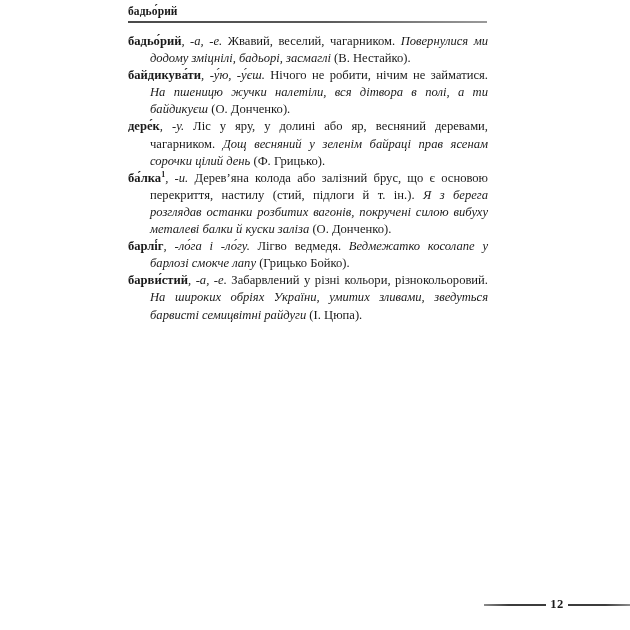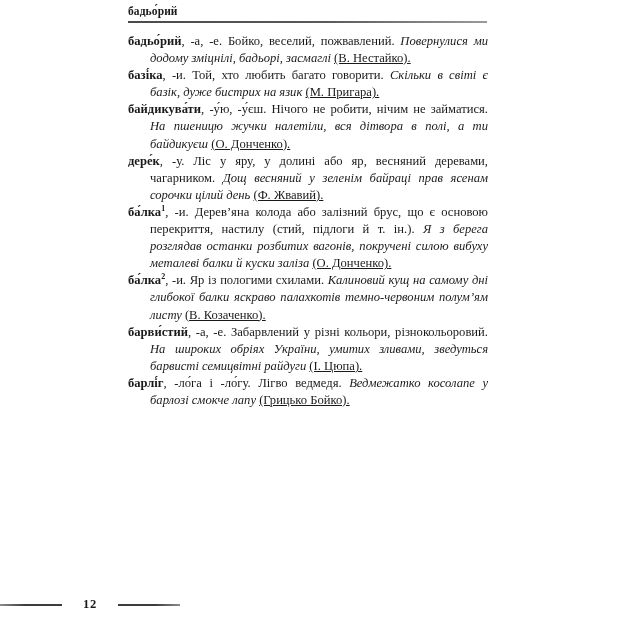--- a/index.html
+++ b/index.html
@@ -66,42 +66,42 @@
   .hw {
     font-weight: bold;
   }
   .sup {
     font-size: 8px;
     vertical-align: super;
     font-weight: bold;
     line-height: 0;
   }
   .infl {
+    font-style: italic;
   }
   .def {
     font-style: normal;
   }
   .ex {
     font-style: italic;
   }
   .src {
     font-style: normal;
-    text-decoration: underline;
   }
 
   
   .footer {
     position: absolute;
     left: 0;
     top: 597px;
     width: 630px;
     display: flex;
     align-items: center;
-    justify-content: flex-start;
-    gap: 21px;
+    justify-content: flex-end;
+    gap: 4px;
   }
   .foot-rule {
     width: 62px;
     height: 2px;
     background: #3c3c3c;
   }
   .foot-rule.left {
     background: linear-gradient(to right, #8c8c8c 0%, #3c3c3c 40%, #3c3c3c 100%);
   }
   .foot-rule.right {
@@ -118,28 +118,26 @@
 <body>
 
 <div class="page">
 
   <div class="running-head">
     <div class="running-head-word">бадьо́рий</div>
     <div class="head-rule"></div>
   </div>
 
   <div class="column">
-      <p class="entry"><span class="hw">бадьо́рий</span><span class="infl">, -а, -е. </span><span class="def">Бойко, веселий, пожвавлений. </span><span class="ex">По­вернулися ми додому зміцнілі, бадьорі, засмаглі </span><span class="src">(В. Нестайко).</span></p>
-      <p class="entry"><span class="hw">базі́ка</span><span class="infl">, -и. </span><span class="def">Той, хто любить багато говорити. </span><span class="ex">Скіль­ки в світі є базік, дуже бистрих на язик </span><span class="src">(М. Пригара).</span></p>
+      <p class="entry"><span class="hw">бадьо́рий</span><span class="infl">, -а, -е. </span><span class="def">Жвавий, веселий, чагарником. </span><span class="ex">По­вернулися ми додому зміцнілі, бадьорі, засмаглі </span><span class="src">(В. Нестайко).</span></p>
       <p class="entry"><span class="hw">байдикува́ти</span><span class="infl">, -у́ю, -у́єш. </span><span class="def">Нічого не робити, нічим не займатися. </span><span class="ex">На пшеницю жучки налетіли, вся ді­твора в полі, а ти байдикуєш </span><span class="src">(О. Донченко).</span></p>
-      <p class="entry"><span class="hw">дере́к</span><span class="infl">, -у. </span><span class="def">Ліс у яру, у долині або яр, весняний дере­вами, чагарником. </span><span class="ex">Дощ весняний у зеленім байра­ці прав ясенам сорочки цілий день </span><span class="src">(Ф. Жвавий).</span></p>
+      <p class="entry"><span class="hw">дере́к</span><span class="infl">, -у. </span><span class="def">Ліс у яру, у долині або яр, весняний дере­вами, чагарником. </span><span class="ex">Дощ весняний у зеленім байра­ці прав ясенам сорочки цілий день </span><span class="src">(Ф. Грицько).</span></p>
       <p class="entry"><span class="hw">ба́лка</span><span class="sup">1</span><span class="infl">, -и. </span><span class="def">Дерев’яна колода або залізний брус, що є основою перекриття, настилу (стий, підлоги й т. ін.). </span><span class="ex">Я з берега розглядав останки розбитих вагонів, покручені силою вибуху металеві балки й куски заліза </span><span class="src">(О. Донченко).</span></p>
-      <p class="entry"><span class="hw">ба́лка</span><span class="sup">2</span><span class="infl">, -и. </span><span class="def">Яр із пологими схилами. </span><span class="ex">Калиновий кущ на самому дні глибокої балки яскраво палахкотів темно-червоним полум’ям листу </span><span class="src">(В. Козаченко).</span></p>
+      <p class="entry"><span class="hw">барлі́г</span><span class="infl">, -ло́га і -ло́гу. </span><span class="def">Лігво ведмедя. </span><span class="ex">Ведмежатко ко­солапе у барлозі смокче лапу </span><span class="src">(Грицько Бойко).</span></p>
       <p class="entry"><span class="hw">барви́стий</span><span class="infl">, -а, -е. </span><span class="def">Забарвлений у різні кольори, різно­кольоровий. </span><span class="ex">На широких обріях України, умитих зливами, зведуться барвисті семицвітні райдуги </span><span class="src">(І. Цюпа).</span></p>
-      <p class="entry"><span class="hw">барлі́г</span><span class="infl">, -ло́га і -ло́гу. </span><span class="def">Лігво ведмедя. </span><span class="ex">Ведмежатко ко­солапе у барлозі смокче лапу </span><span class="src">(Грицько Бойко).</span></p>
     </div>
 
   <div class="footer">
     <span class="foot-rule left"></span>
     <span class="page-number">12</span>
     <span class="foot-rule right"></span>
   </div>
 
 </div>
 

